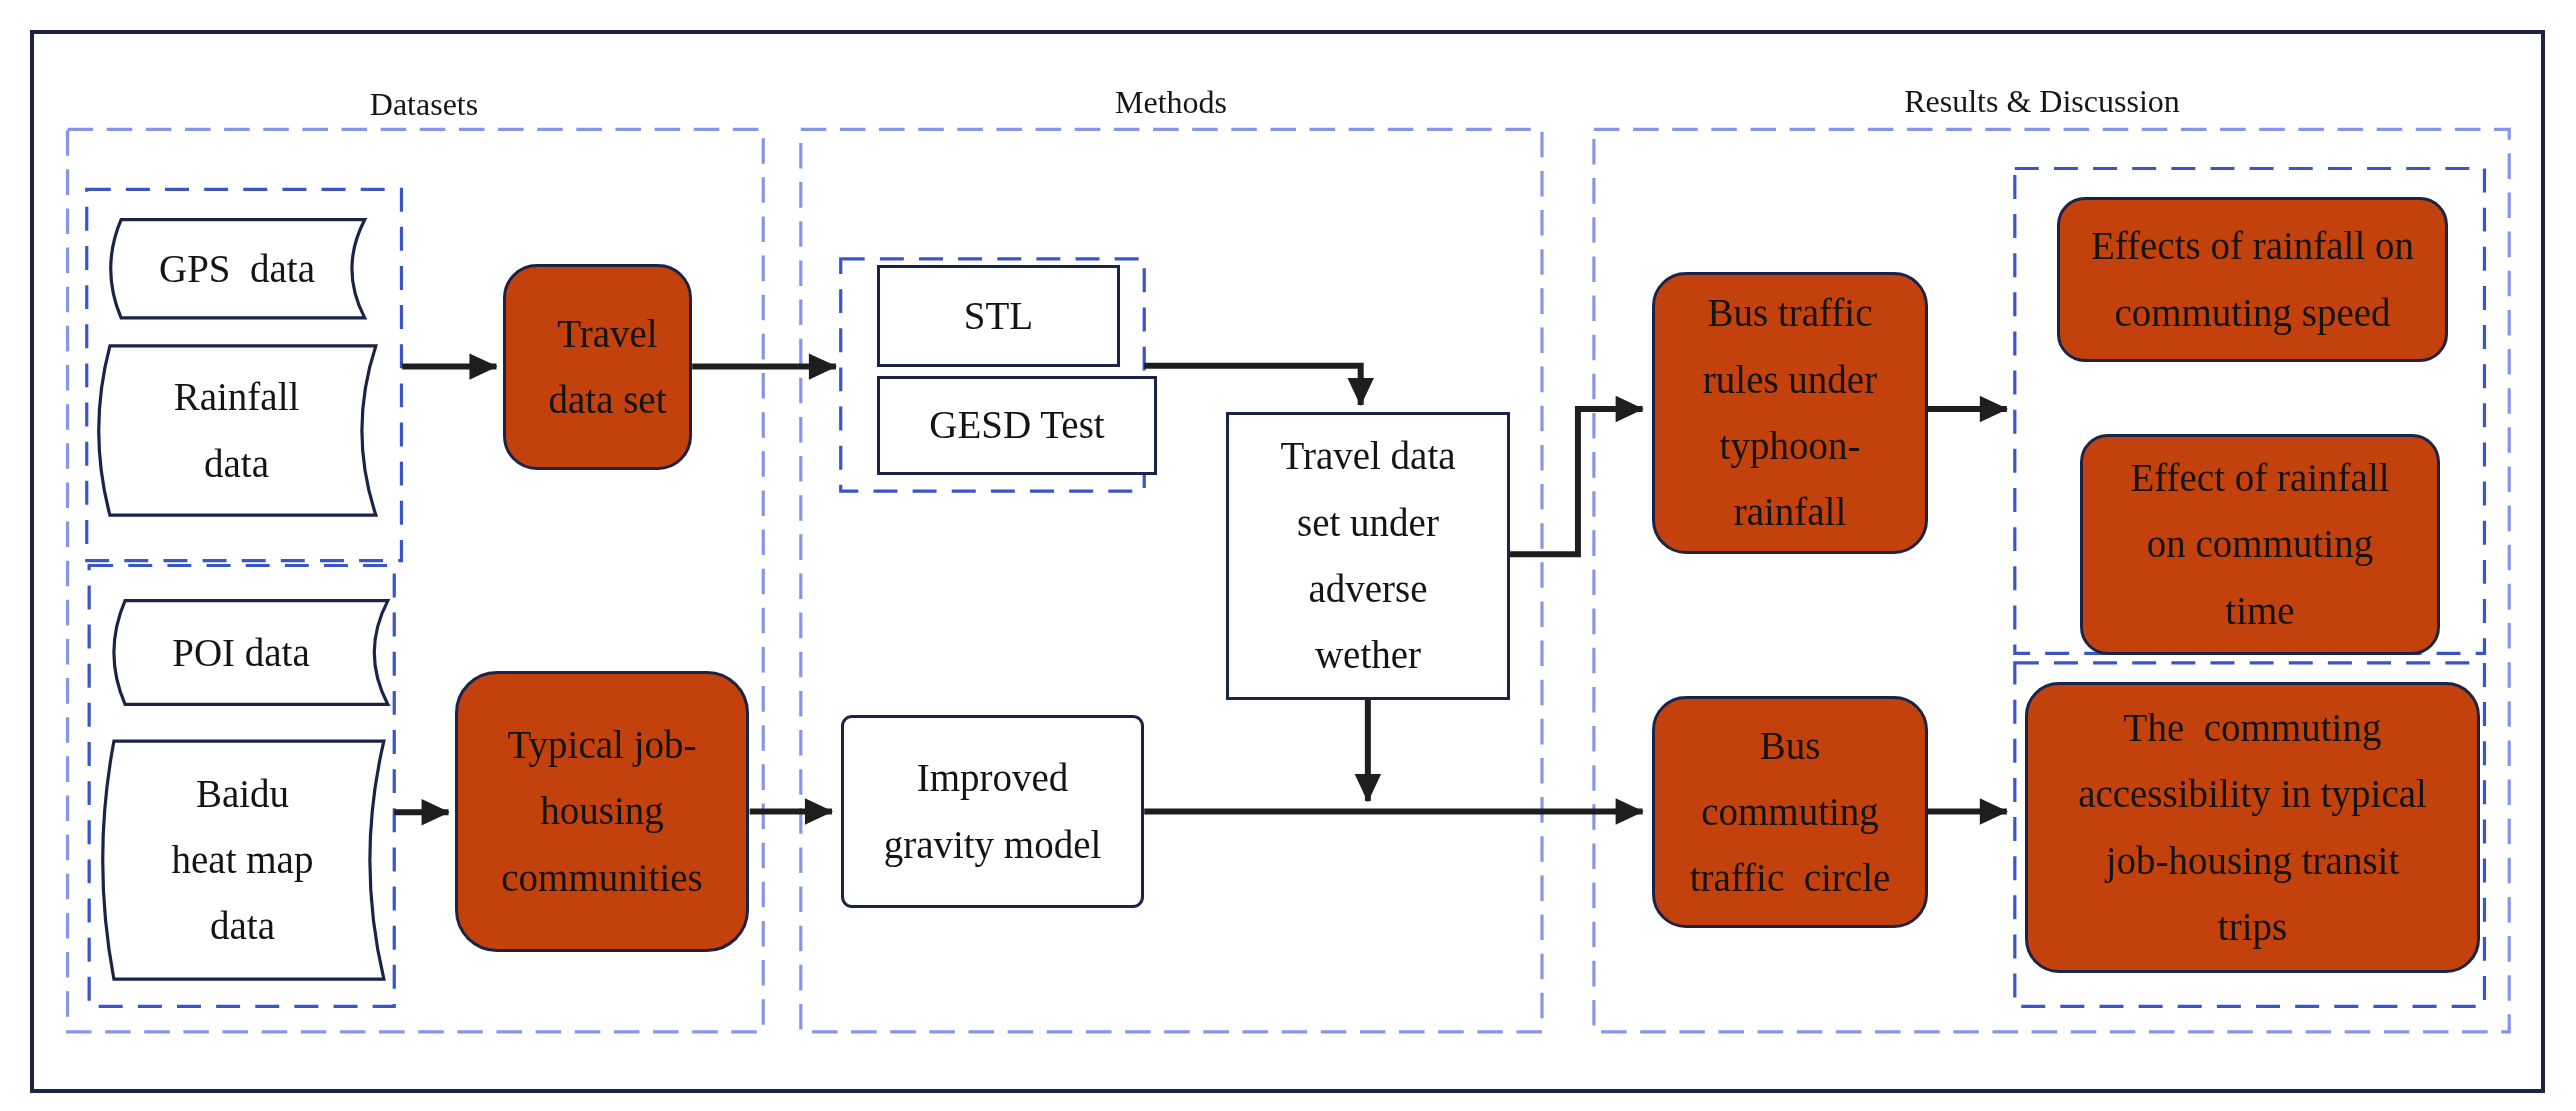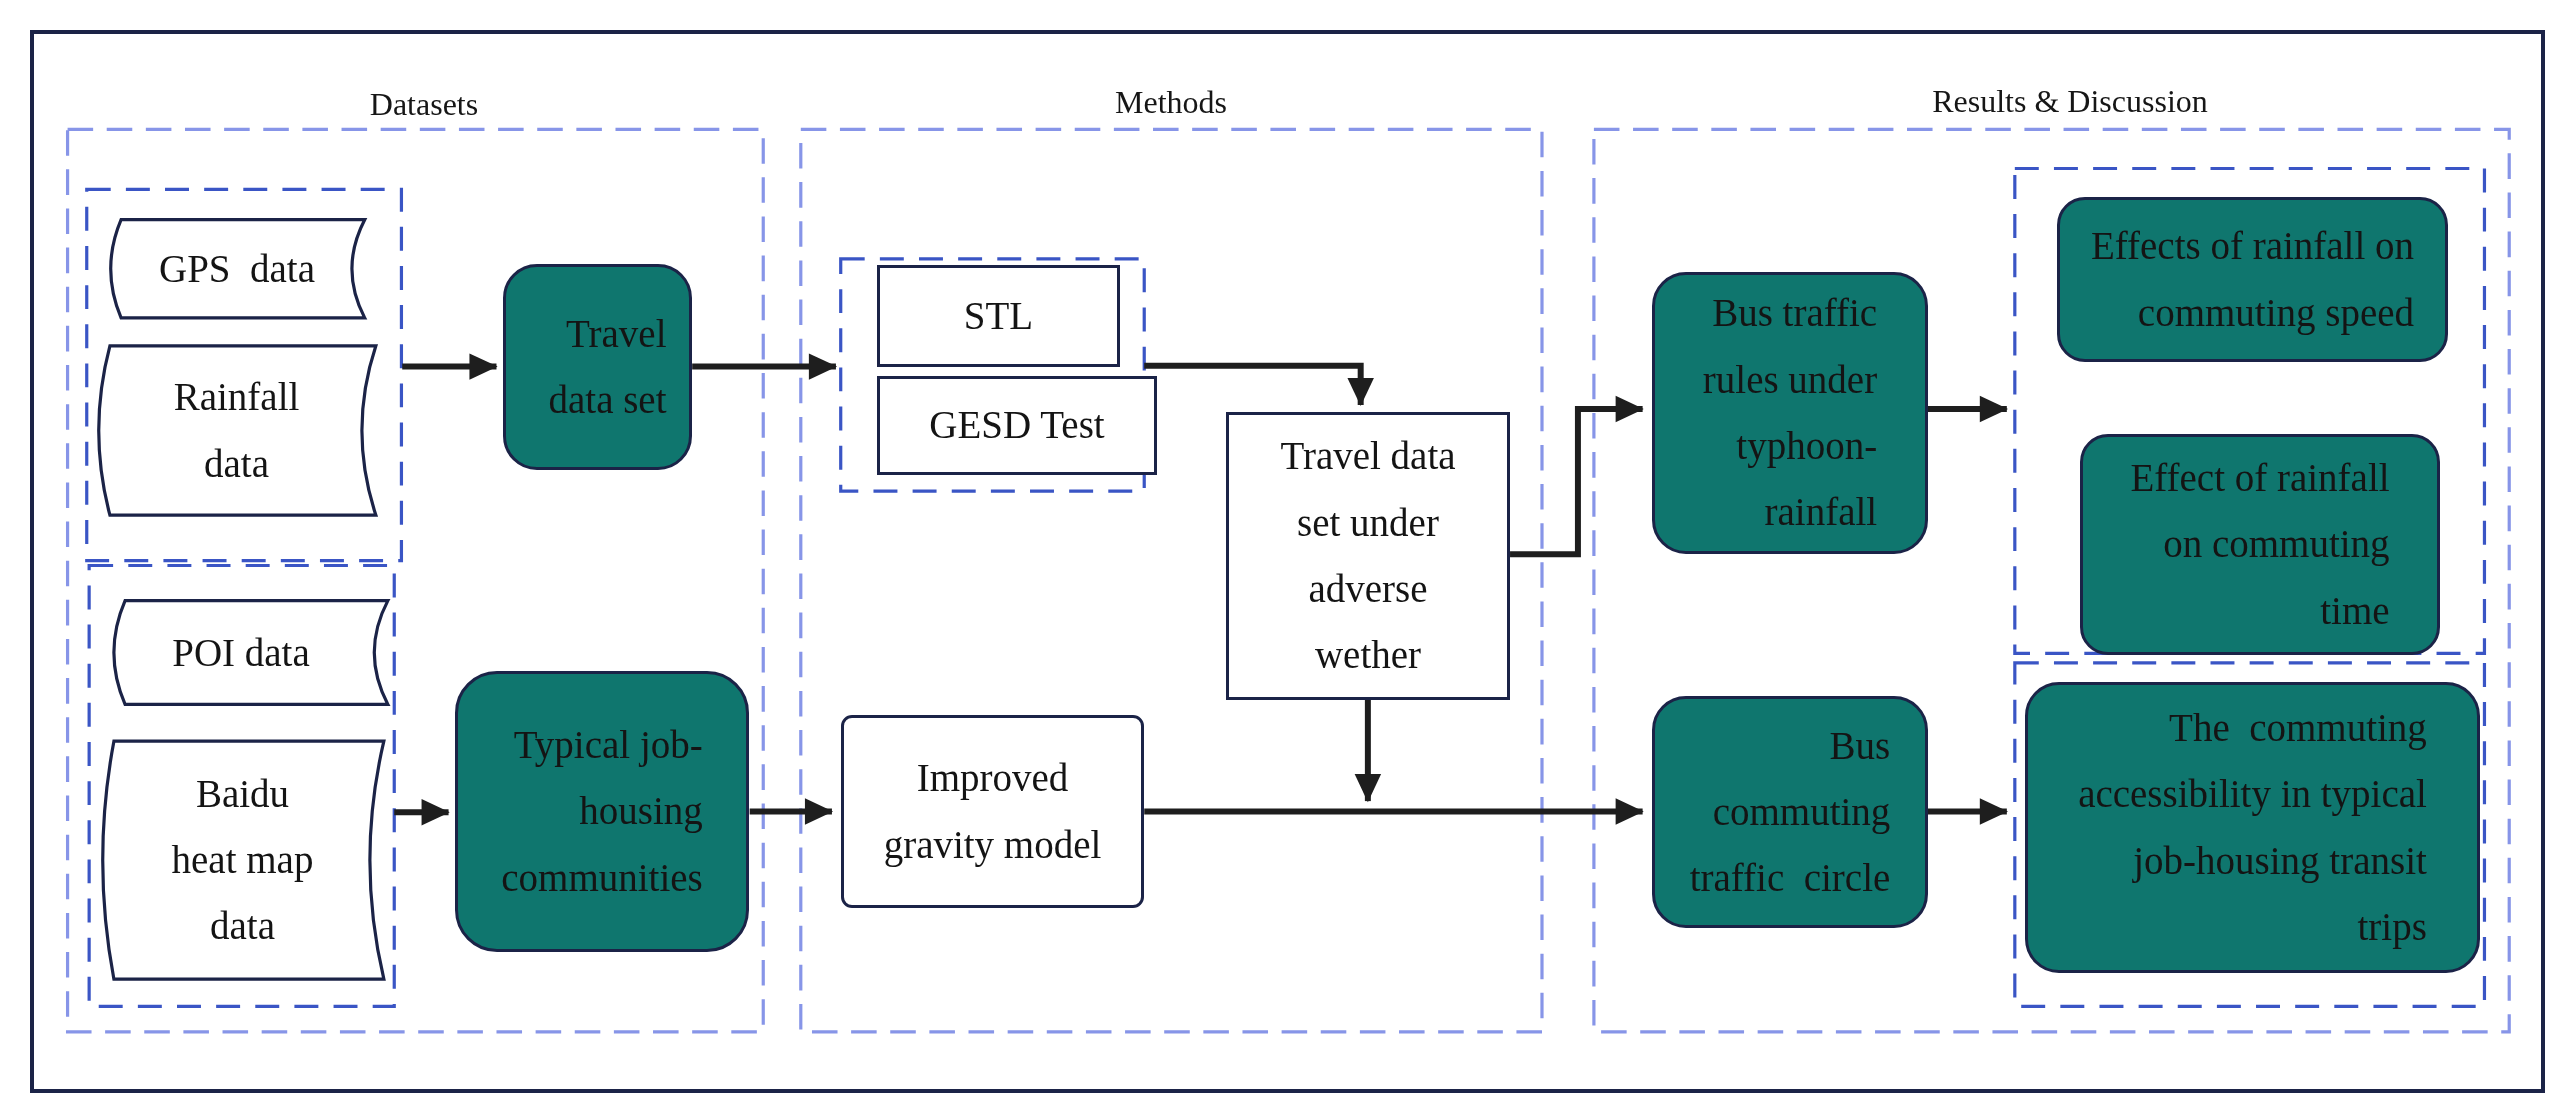--- a/index.html
+++ b/index.html
@@ -4,21 +4,21 @@
 <style>
   html,body{margin:0;padding:0;background:#ffffff;}
   body{width:2576px;height:1111px;font-family:"Liberation Serif","DejaVu Serif",serif;}
   .canvas{position:relative;width:2576px;height:1111px;background:#ffffff;overflow:hidden;}
   .frame{position:absolute;left:30px;top:30px;width:2515px;height:1063px;border:4px solid #1b2347;box-sizing:border-box;}
   .overlay{position:absolute;left:0;top:0;pointer-events:none;}
   .hdr{position:absolute;transform:translate(-50%,-50%);font-size:32px;color:#161616;white-space:nowrap;}
   .node{position:absolute;display:flex;align-items:center;justify-content:center;text-align:center;
         font-size:39px;line-height:1.7;color:#141414;white-space:pre-wrap;box-sizing:border-box;}
   .rect{border:3.2px solid #1b2347;background:#ffffff;text-align:center;}
-  .round{border:3.2px solid #1b2347;background:#0f766e;border-radius:34px;text-align:right;}
+  .round{border:3.2px solid #1b2347;background:#c2410c;border-radius:34px;}
   .r50{border-radius:42px;}
   .r35{border-radius:28px;}
   .ghost{background:transparent;}
 </style>
 </head>
 <body>
 
 <div class="canvas">
 
   <div class="frame"></div>
@@ -52,21 +52,21 @@
     <polyline points="1712,876 1712,1003" fill="none" stroke="#1e1e1e" stroke-width="7.5" marker-end="url(#ah)"></polyline>
     <polyline points="1432,1016 2056,1016" fill="none" stroke="#1e1e1e" stroke-width="7.5" marker-end="url(#ah)"></polyline>
     <polyline points="2412,512 2512,512" fill="none" stroke="#1e1e1e" stroke-width="7.5" marker-end="url(#ah)"></polyline>
     <polyline points="2412,1016 2512,1016" fill="none" stroke="#1e1e1e" stroke-width="7.5" marker-end="url(#ah)"></polyline>
     <polyline points="493,1017 561,1017" fill="none" stroke="#1e1e1e" stroke-width="7.5" marker-end="url(#ah)"></polyline>
     <polyline points="938,1016 1041,1016" fill="none" stroke="#1e1e1e" stroke-width="7.5" marker-end="url(#ah)"></polyline>
   </svg>
 
   <div class="hdr" style="left:424px;top:104px;">Datasets</div>
   <div class="hdr" style="left:1171px;top:102px;">Methods</div>
-  <div class="hdr" style="left:2042px;top:101px;margin-left:28px;">Results &amp; Discussion</div>
+  <div class="hdr" style="left:2042px;top:101px;">Results &amp; Discussion</div>
 
   <div class="node ghost" style="left:110px;top:220px;width:254px;height:98px;">GPS  data</div>
   <div class="node ghost" style="left:98px;top:346px;width:277px;height:169px;">Rainfall
 data</div>
   <div class="node ghost" style="left:104px;top:601px;width:274px;height:104px;">POI data</div>
   <div class="node ghost" style="left:102px;top:741px;width:281px;height:238px;">Baidu
 heat map
 data</div>
 
   <div class="node round" style="left:503px;top:264px;width:189px;height:206px;padding-left:20px;">Travel

